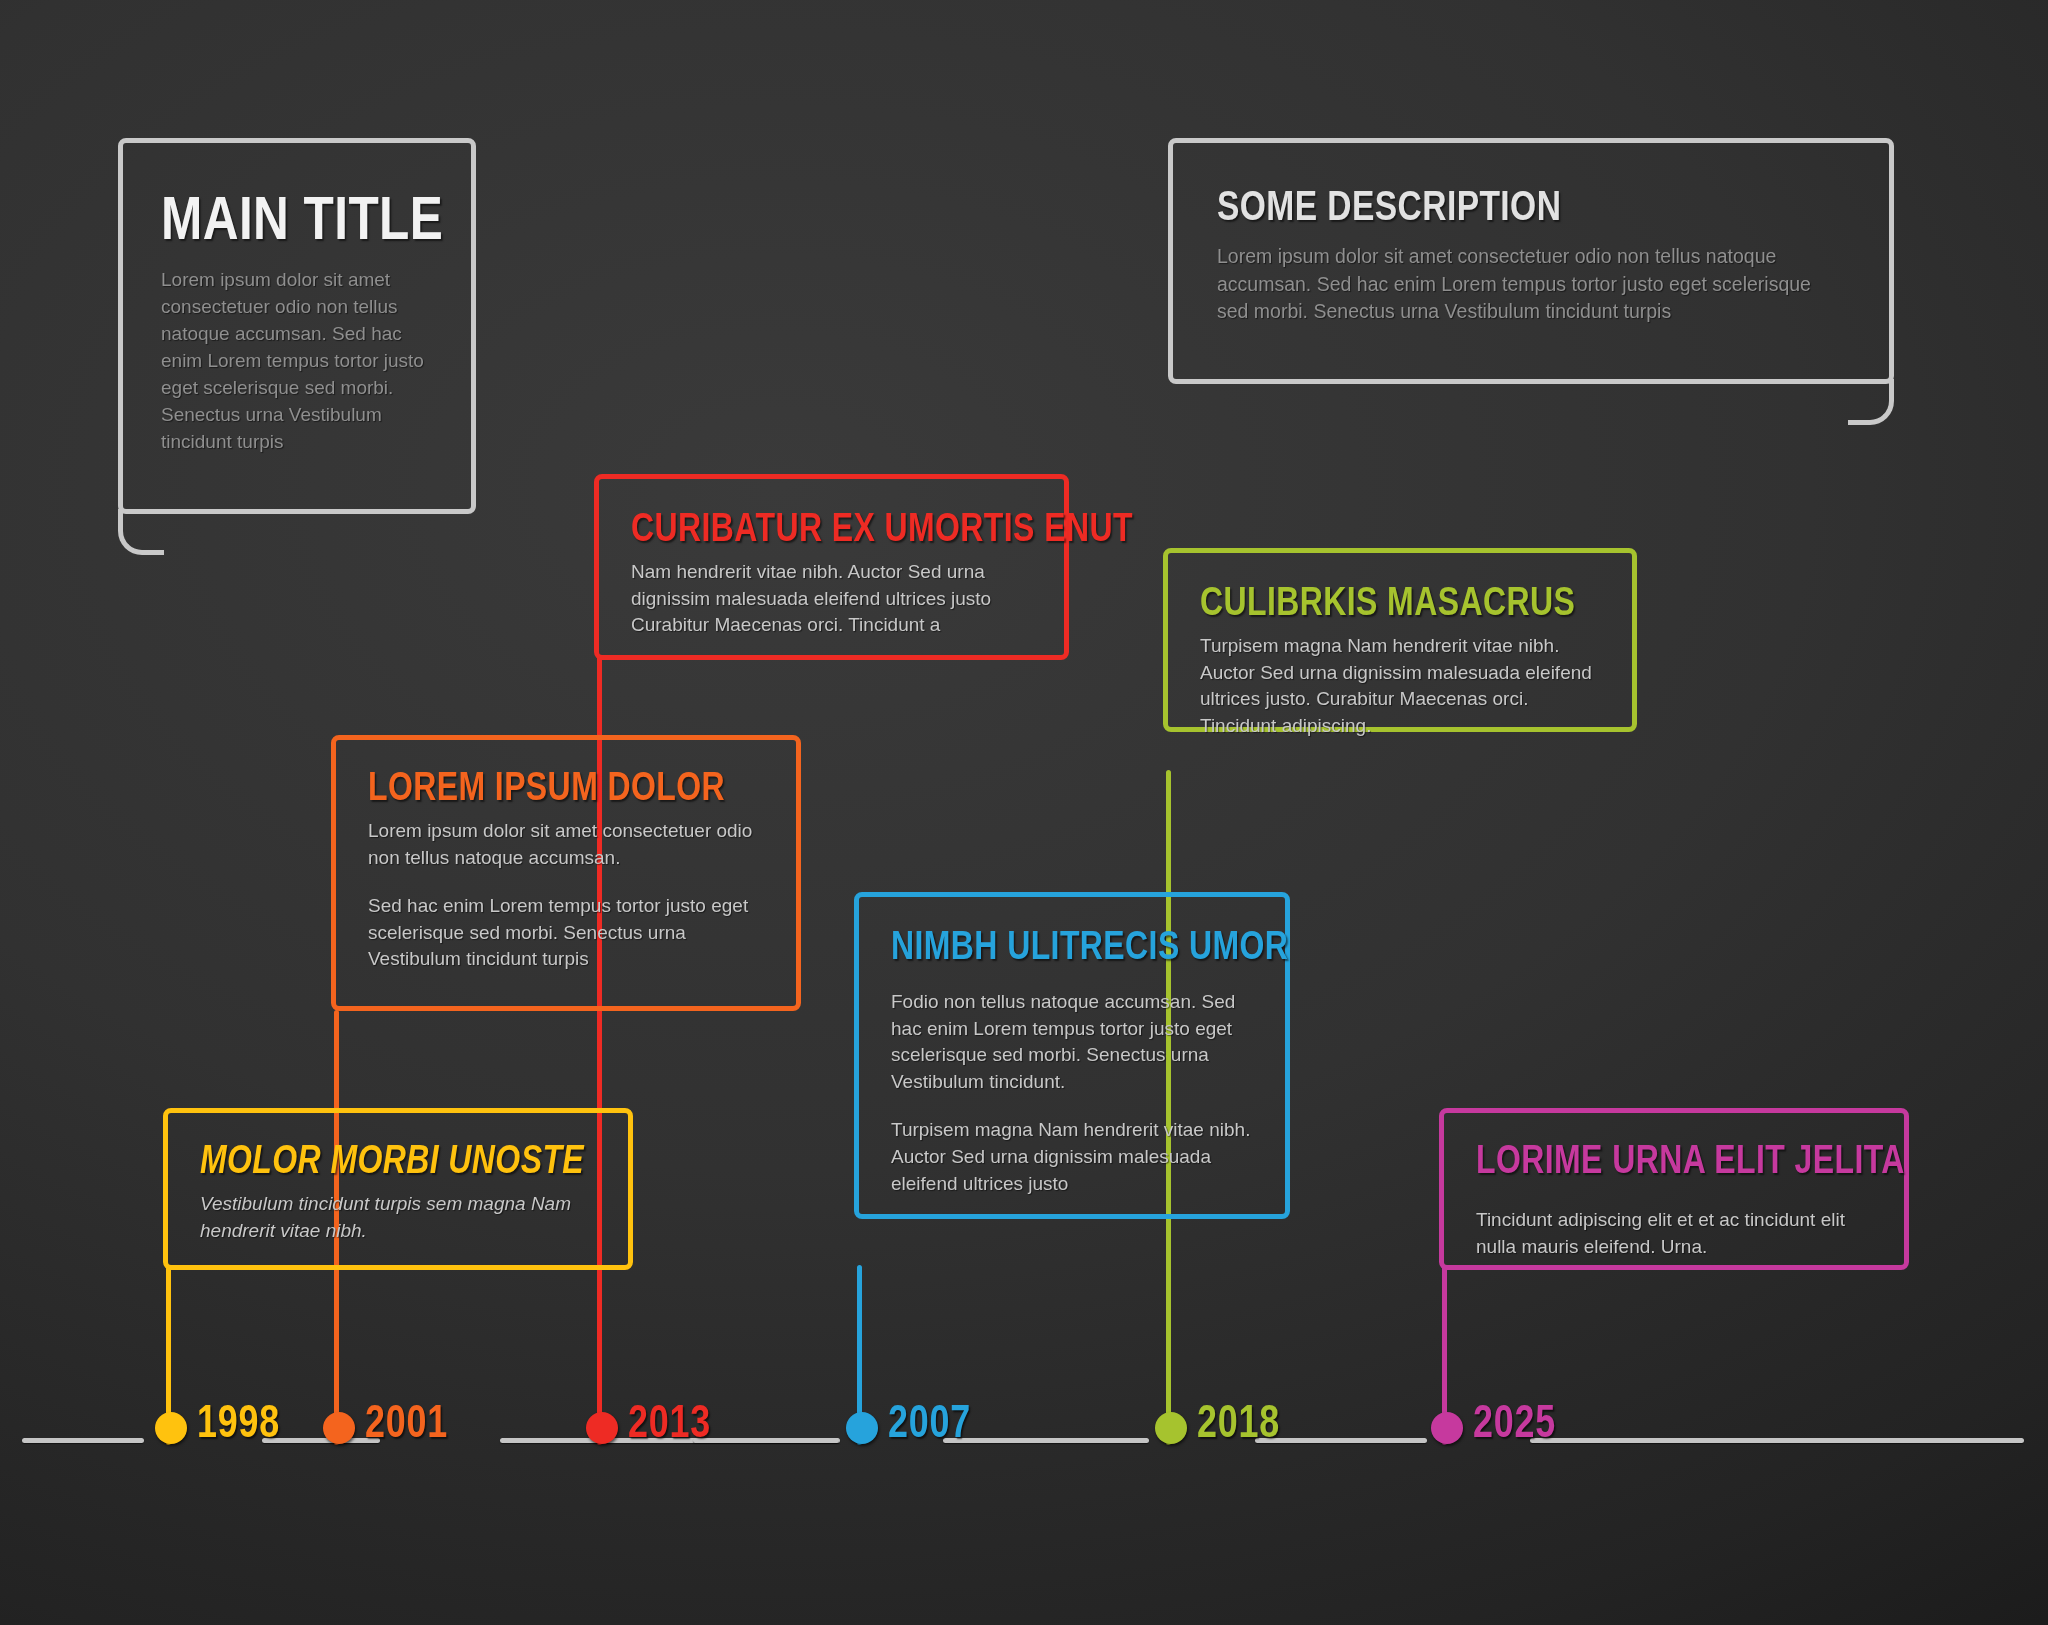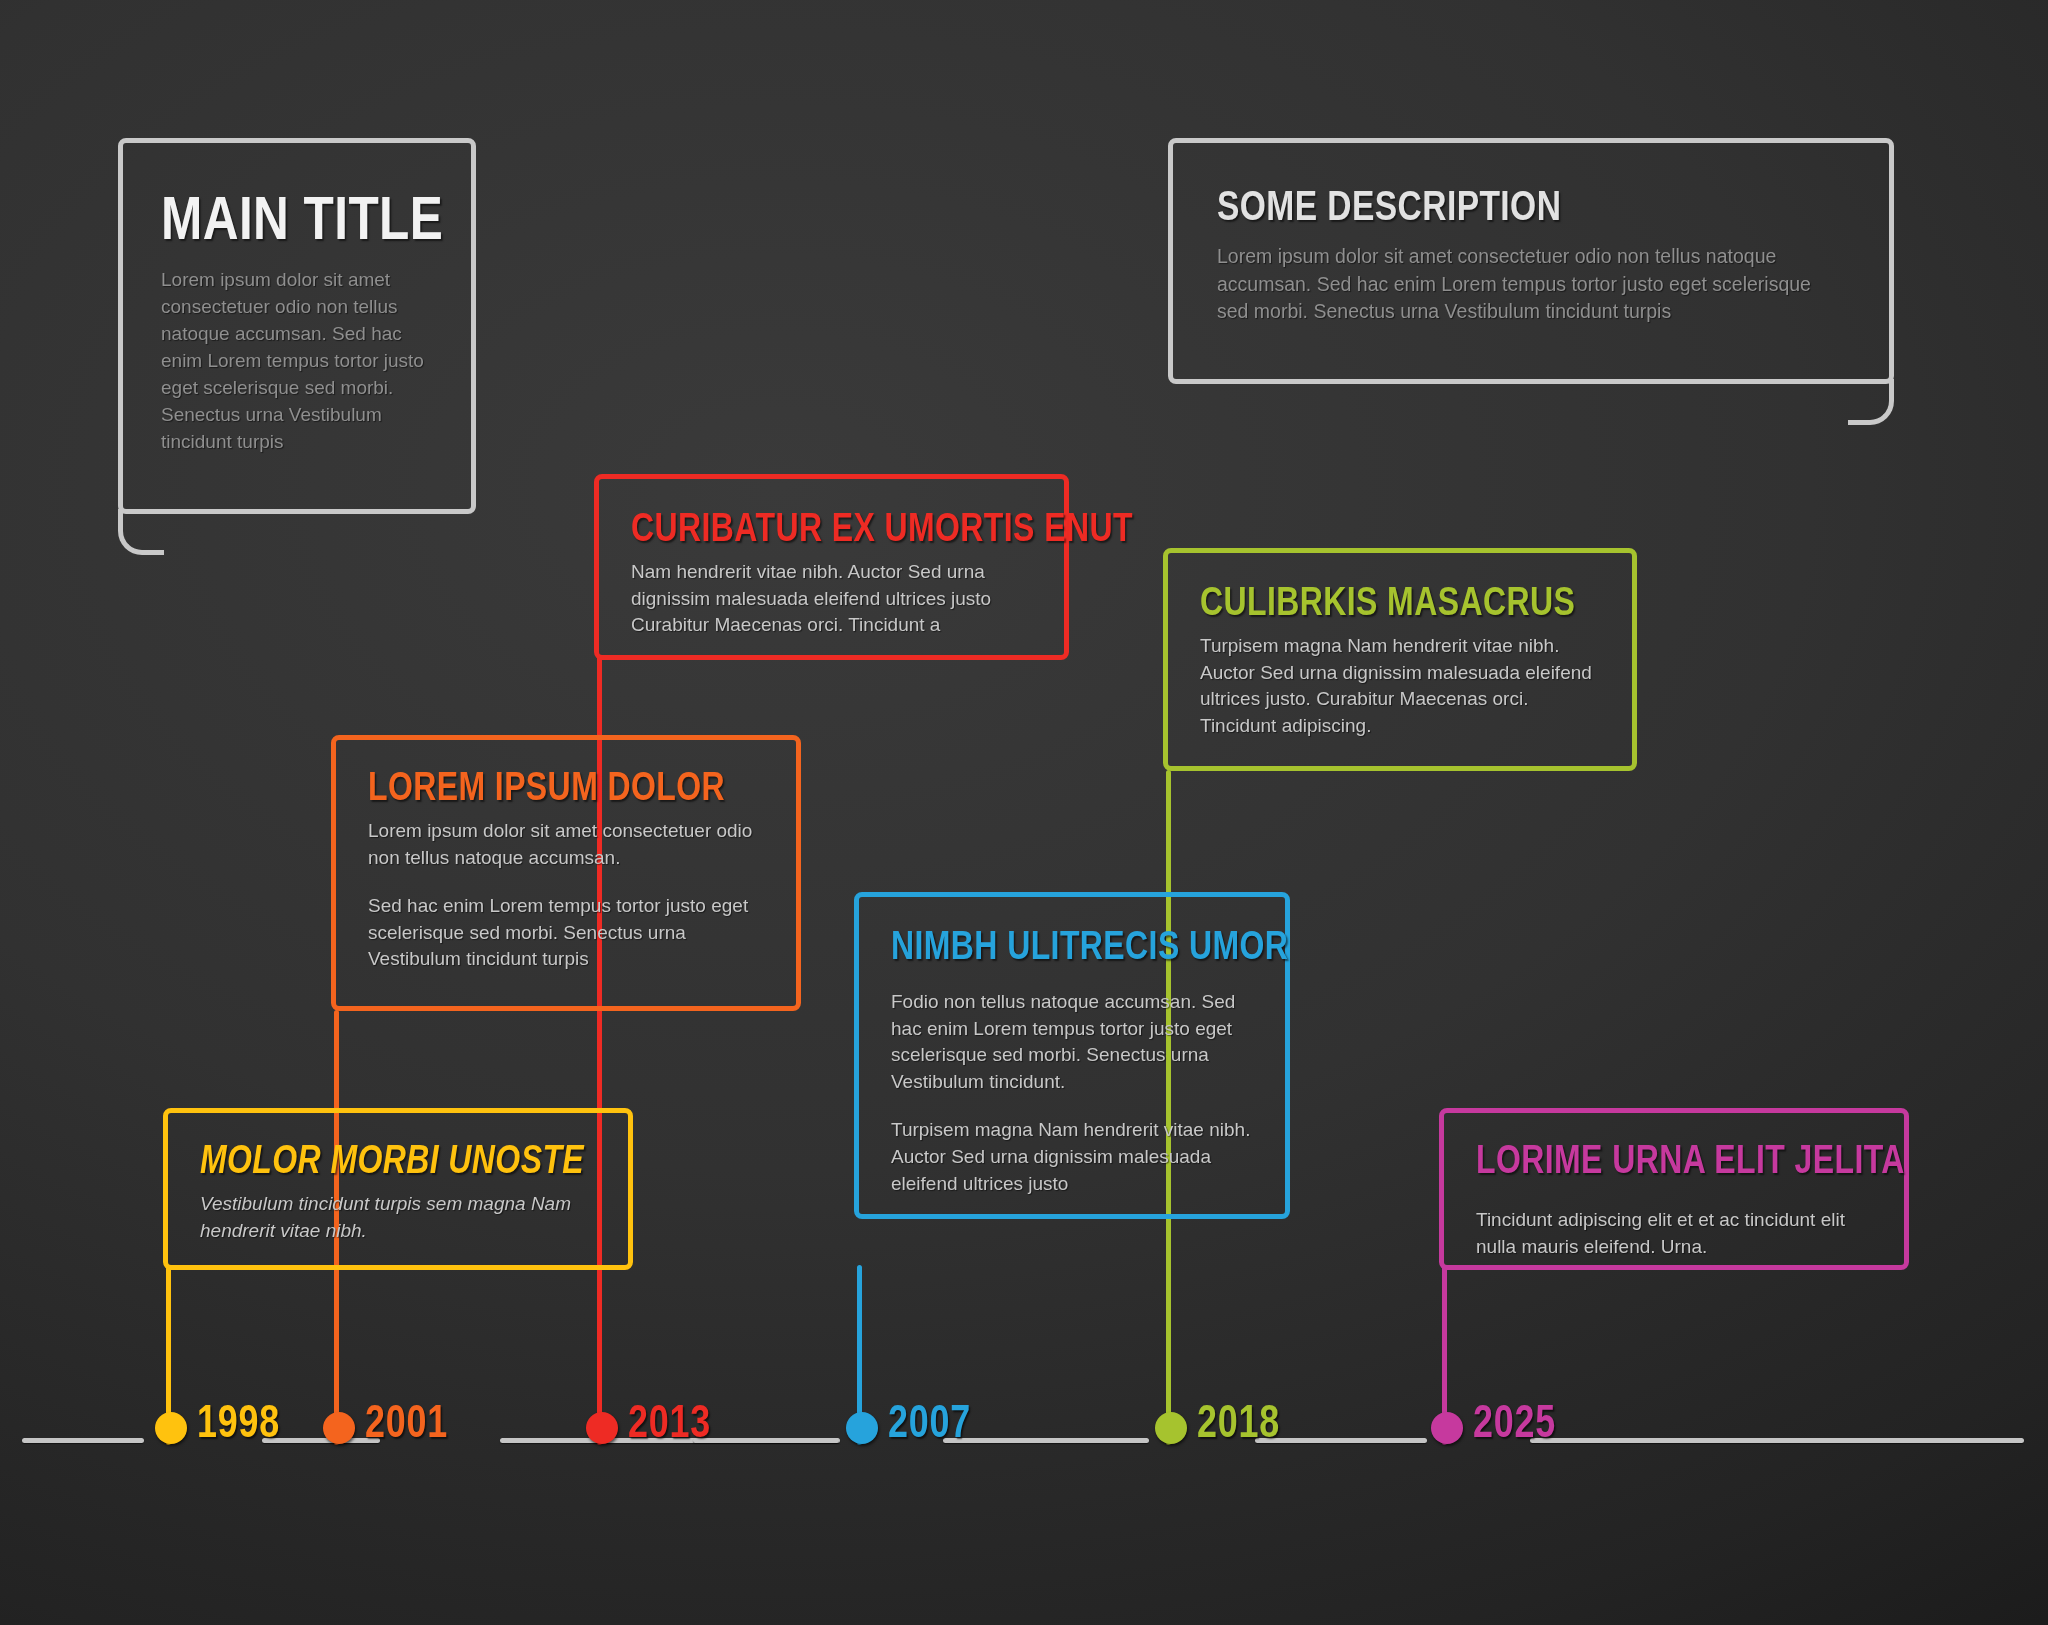--- a/index.html
+++ b/index.html
@@ -169,21 +169,21 @@
   <div class="card" style="left:331px; top:735px; width:470px; height:276px; border-color:#F4641E;">
     <div class="card-inner" style="padding:26px 32px 0 32px;">
       <div class="card-title" style="font-size:40px; color:#F4641E;">LOREM IPSUM DOLOR</div>
       <div class="card-body" style="margin-top:12px;">
         <p>Lorem ipsum dolor sit amet consectetuer odio non tellus natoque accumsan.</p>
         <p>Sed hac enim Lorem tempus tortor justo eget scelerisque sed morbi. Senectus urna Vestibulum tincidunt turpis</p>
       </div>
     </div>
   </div>
 
-  <div class="card" style="left:1163px; top:548px; width:474px; height:223px; border-color:#A6C32E;">
+  <div class="card" style="left:1163px; top:548px; width:474px; height:184px; border-color:#A6C32E;">
     <div class="card-inner" style="padding:28px 32px 0 32px;">
       <div class="card-title" style="font-size:40px; color:#A6C32E;">CULIBRKIS MASACRUS</div>
       <div class="card-body" style="margin-top:12px;">
         <p>Turpisem magna Nam hendrerit vitae nibh. Auctor Sed urna dignissim malesuada eleifend ultrices justo. Curabitur Maecenas orci. Tincidunt adipiscing.</p>
       </div>
     </div>
   </div>
 
   <div class="card" style="left:854px; top:892px; width:436px; height:327px; border-color:#26A3DC;">
     <div class="card-inner" style="padding:28px 32px 0 32px;">

